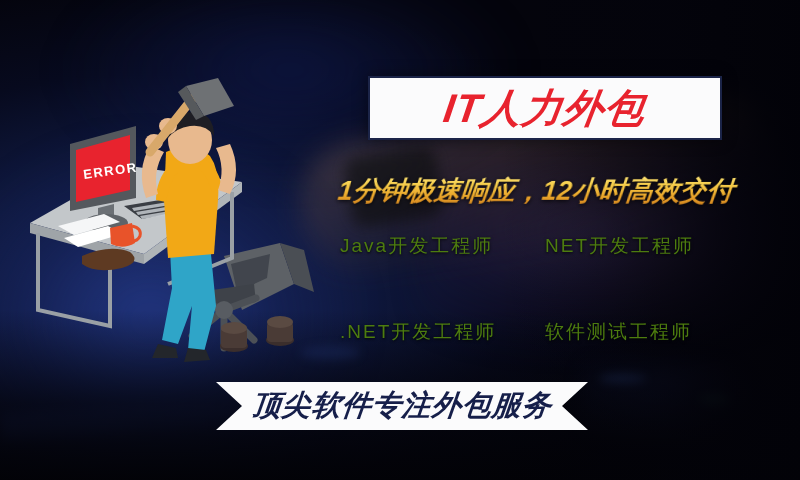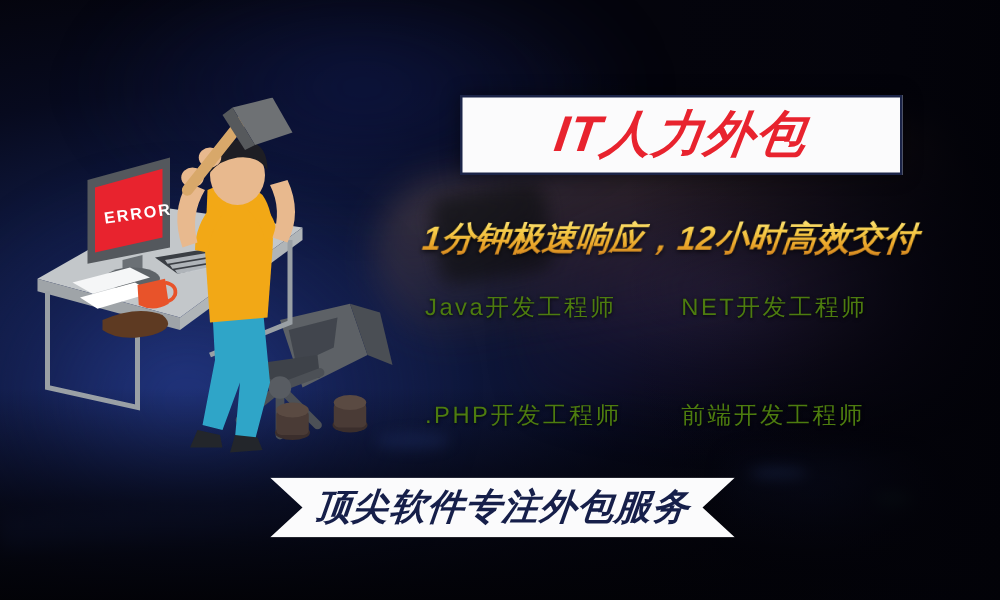--- a/index.html
+++ b/index.html
@@ -210,22 +210,22 @@
   <div class="subtitle">1分钟极速响应，12小时高效交付</div>
 
   <div class="services">
     <div class="svc-row">
       <div class="svc-cell left">Java开发工程师</div>
       <div class="svc-cell">NET开发工程师</div>
     </div>
     <div class="svc-row">
     </div>
     <div class="svc-row">
-      <div class="svc-cell left">.PHP开发工程师</div>
-      <div class="svc-cell">前端开发工程师</div>
+      <div class="svc-cell left">.NET开发工程师</div>
+      <div class="svc-cell">软件测试工程师</div>
     </div>
   </div>
 
   <div class="ribbon">
     <div class="ribbon-text">顶尖软件专注外包服务</div>
   </div>
 
 </div>
 
 </body></html>

